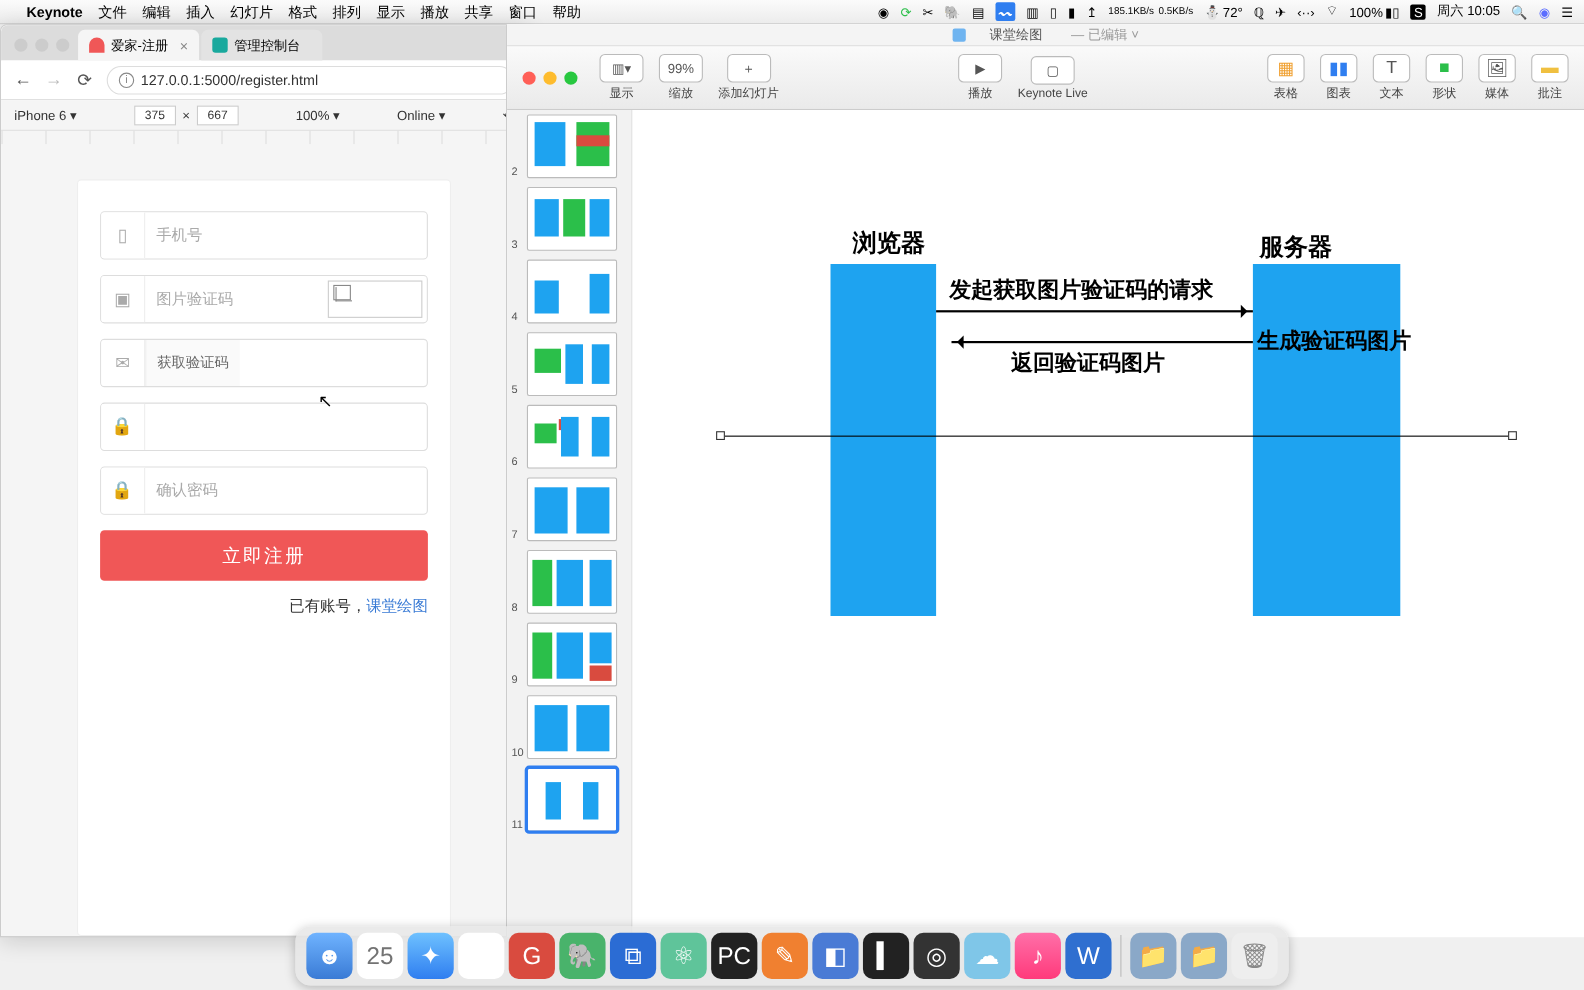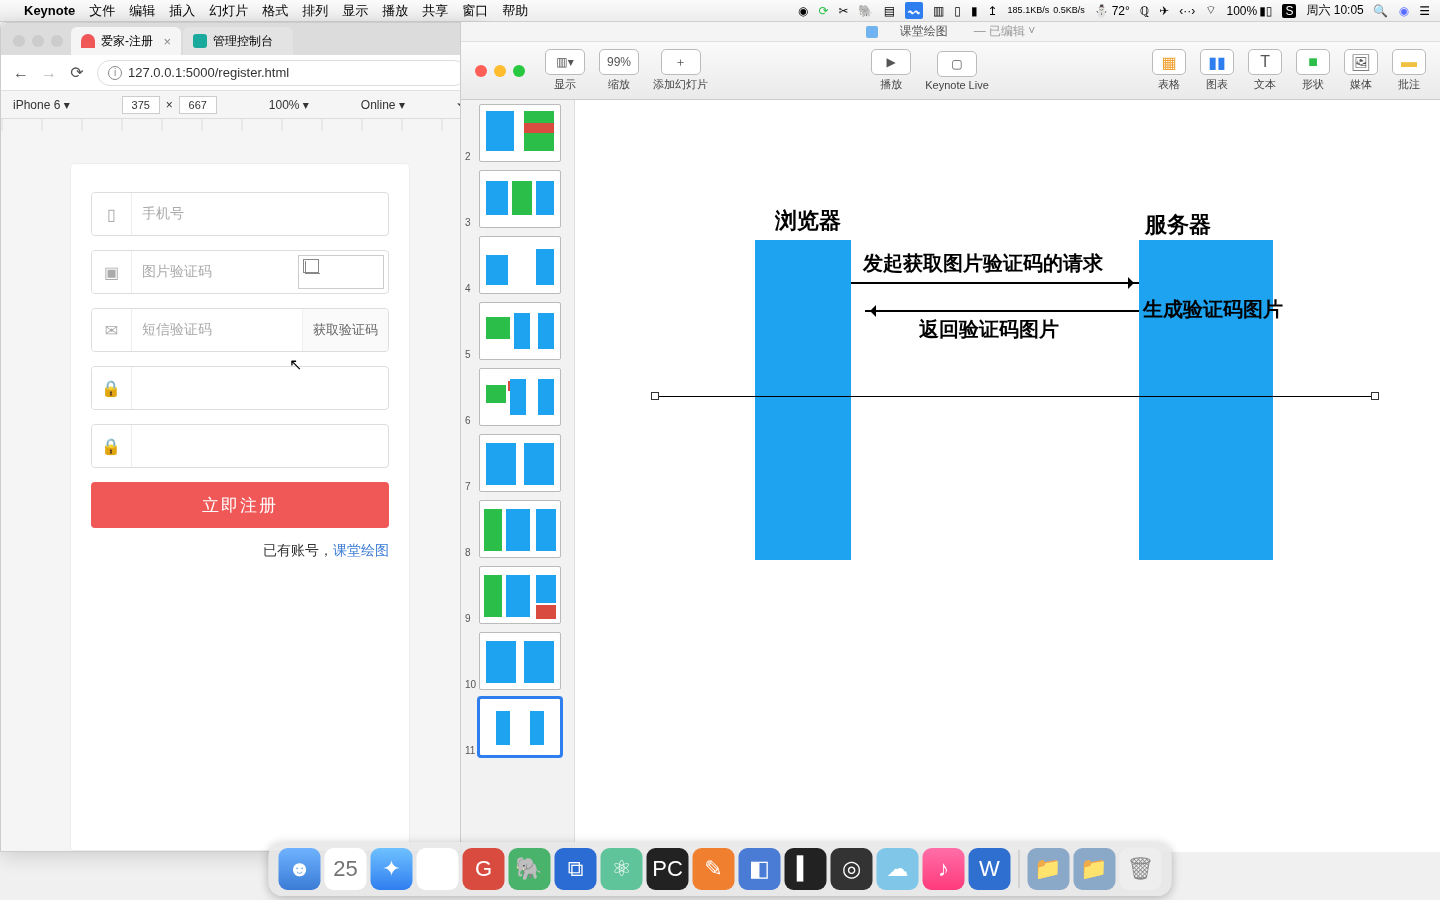--- a/index.html
+++ b/index.html
@@ -177,28 +177,28 @@
         <div class="ic">▯</div>
         <div class="inp">手机号</div>
       </div>
       <div class="fld">
         <div class="ic">▣</div>
         <div class="inp">图片验证码</div>
         <div class="cap"></div>
       </div>
       <div class="fld">
         <div class="ic">✉</div>
-        <div class="inp">短信验证码</div>
         <div class="rbtn">获取验证码</div>
       </div>
       <div class="fld">
         <div class="ic">🔒</div>
       </div>
       <div class="fld">
         <div class="ic">🔒</div>
+        <div class="inp">确认密码</div>
       </div>
       <div class="submit">立即注册</div>
       <div class="loginline">
         <span>已有账号，</span><a href="#">课堂绘图</a>
       </div>
     </div>
     <span class="cursor" style="left:288px; top:236px;">↖</span>
   </div>
 </div>
 

